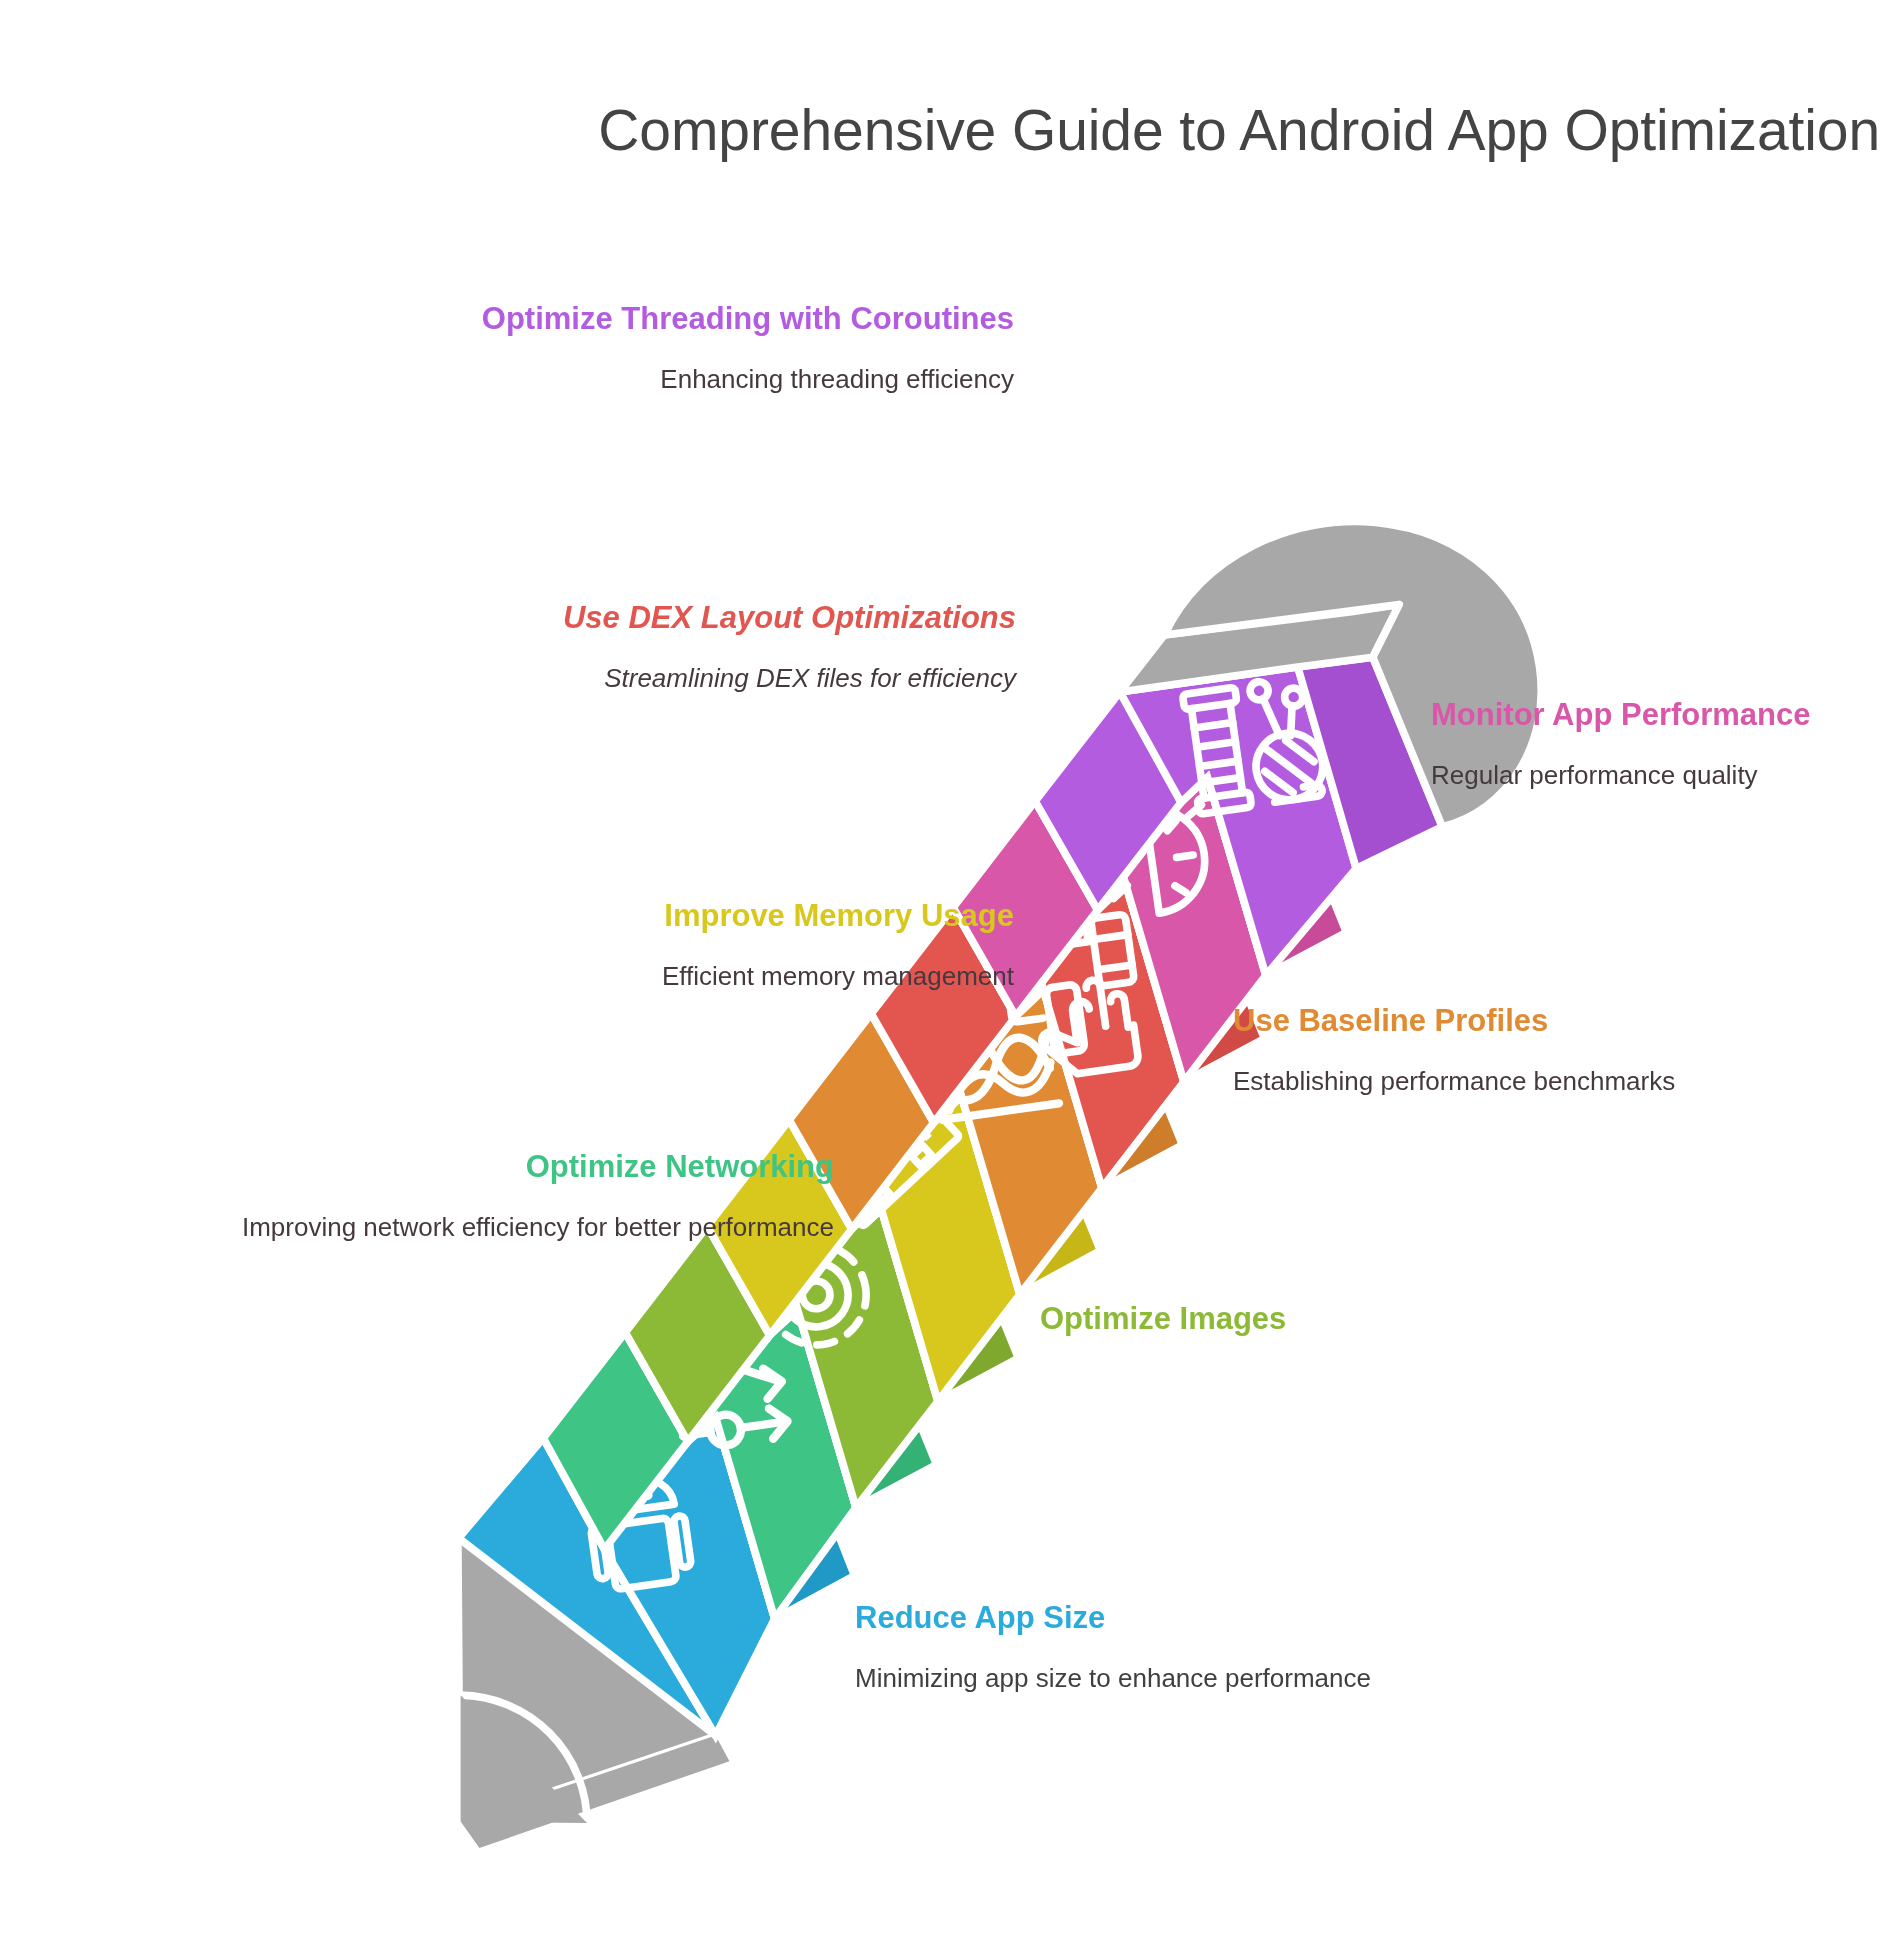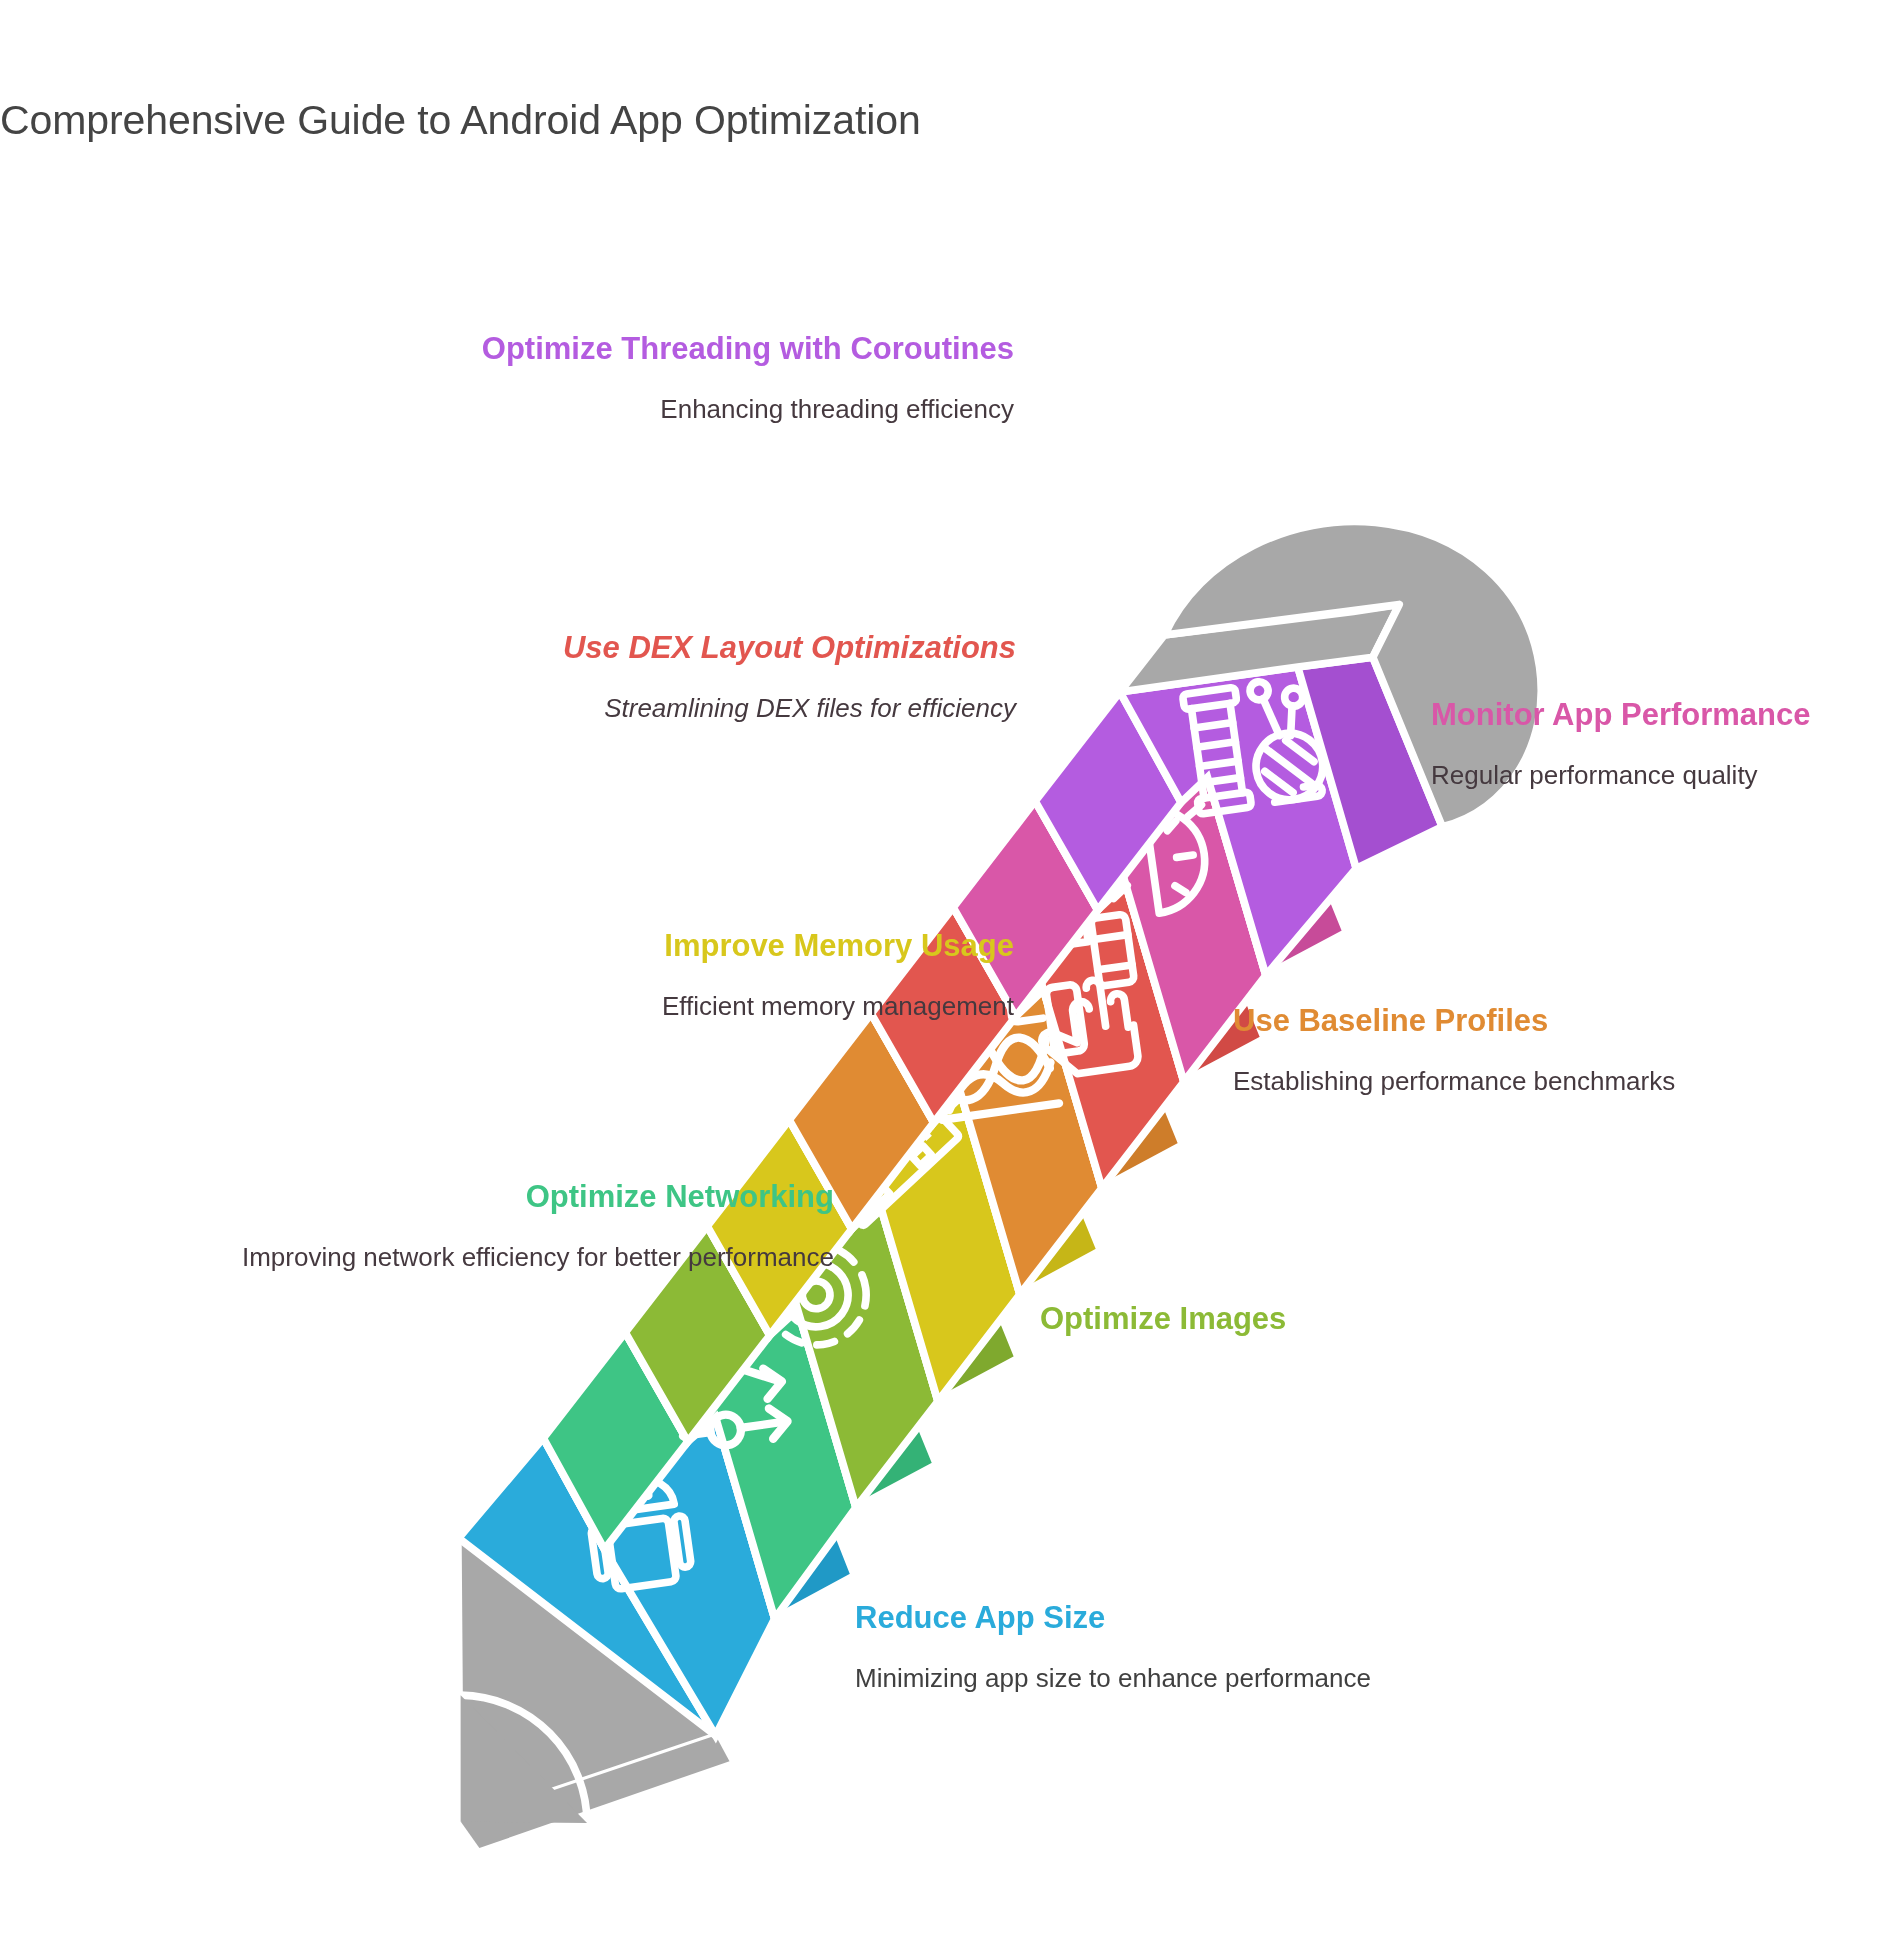--- a/index.html
+++ b/index.html
@@ -6,22 +6,22 @@
   body{
     width:1880px;height:1955px;
     font-family:"Liberation Sans", sans-serif;
     color:#3c3c3c;
     position:relative;
     overflow:hidden;
   }
   #page-title{
     position:absolute;
     top:97px;left:0;width:1880px;
-    text-align:left;
-    font-size:41px;
+    text-align:right;
+    font-size:57px;
     font-weight:400;
     color:#444444;
     letter-spacing:-0.1px;
   }
   #pencil-graphic{
     position:absolute;
     left:0;top:0;
     width:1880px;height:1955px;
     pointer-events:none;
   }
@@ -32,21 +32,21 @@
     line-height:1.28;
     margin:0 0 23.6px 0;
   }
   .callout .c-desc{
     font-size:26px;
     font-weight:400;
     line-height:1.33;
     color:#45393f;
     margin:0;
   }
-  .align-right{text-align:right;margin-top:30px;}
+  .align-right{text-align:right;}
   .align-left{text-align:left;}
 
   
   #callout-threading{ left:389px; top:299px; width:625px; }
   #callout-dex     { left:377px; top:598px; width:639px;font-style:italic; }
   #callout-memory  { left:208px; top:896px; width:806px; }
   #callout-network { left:42px;  top:1147px; width:792px; }
   
   #callout-monitor { left:1431px; top:695px; width:431px; }
   #callout-baseline{ left:1233px; top:1001px; width:528px; }

